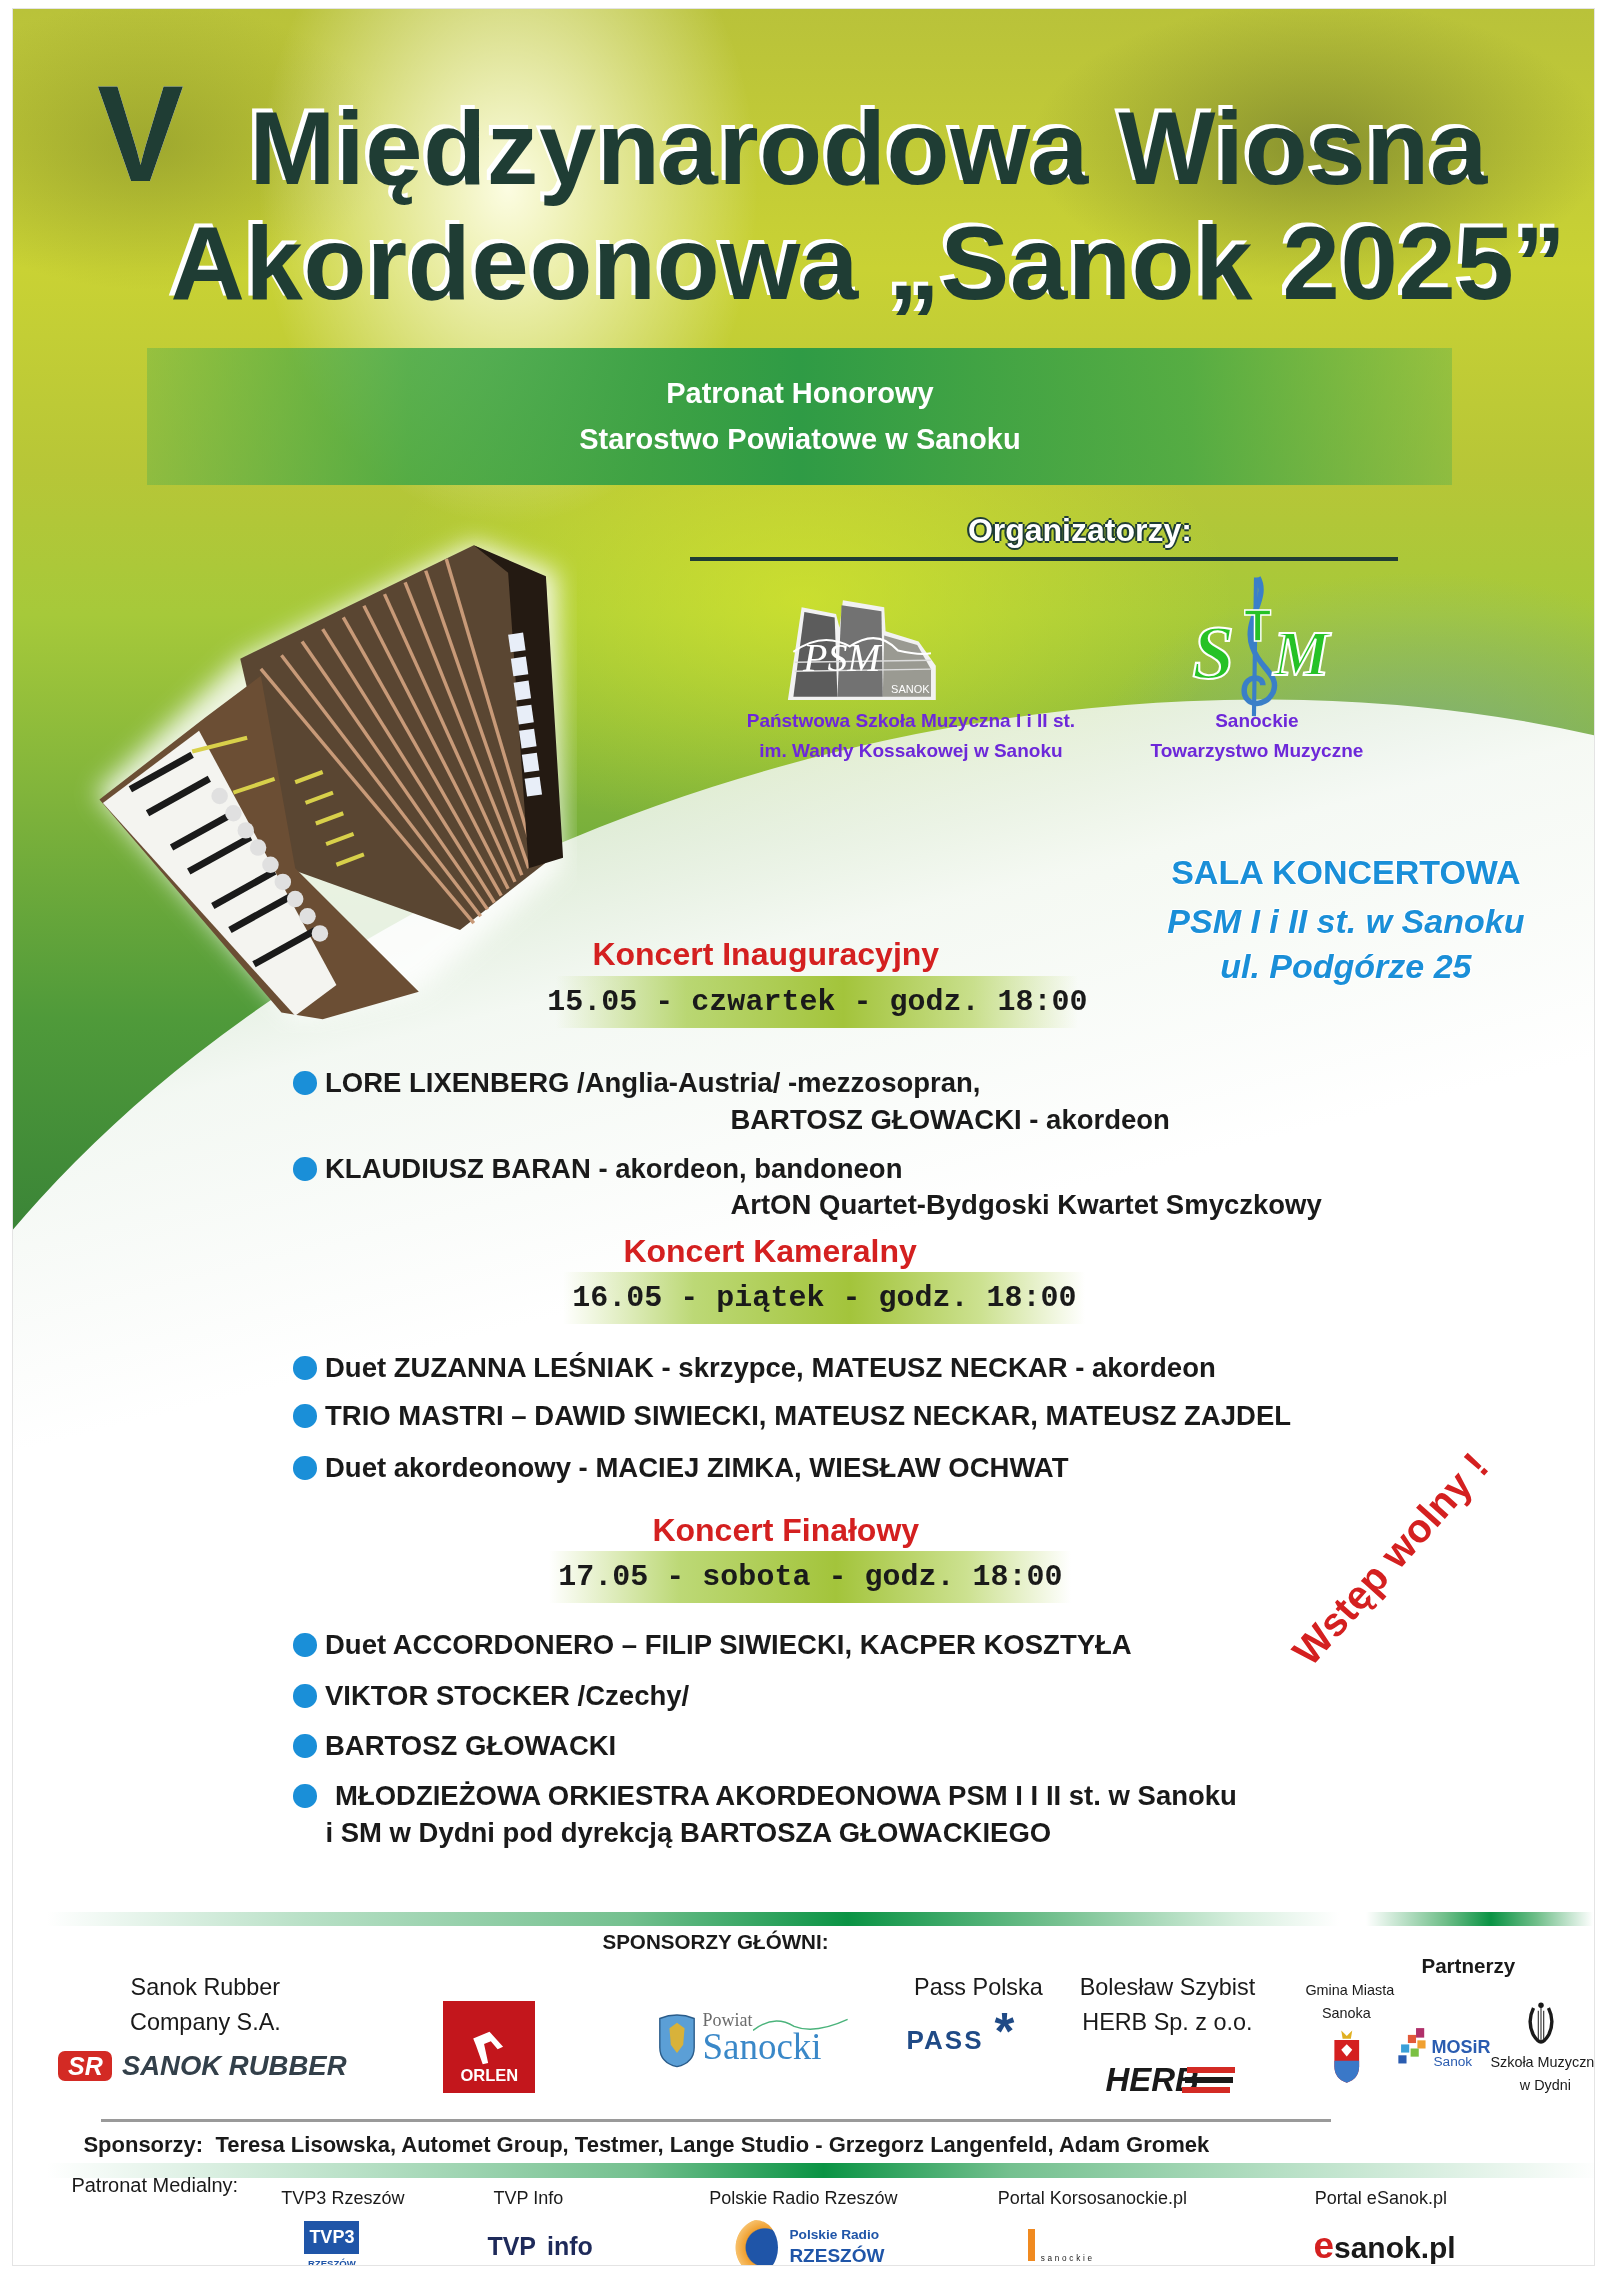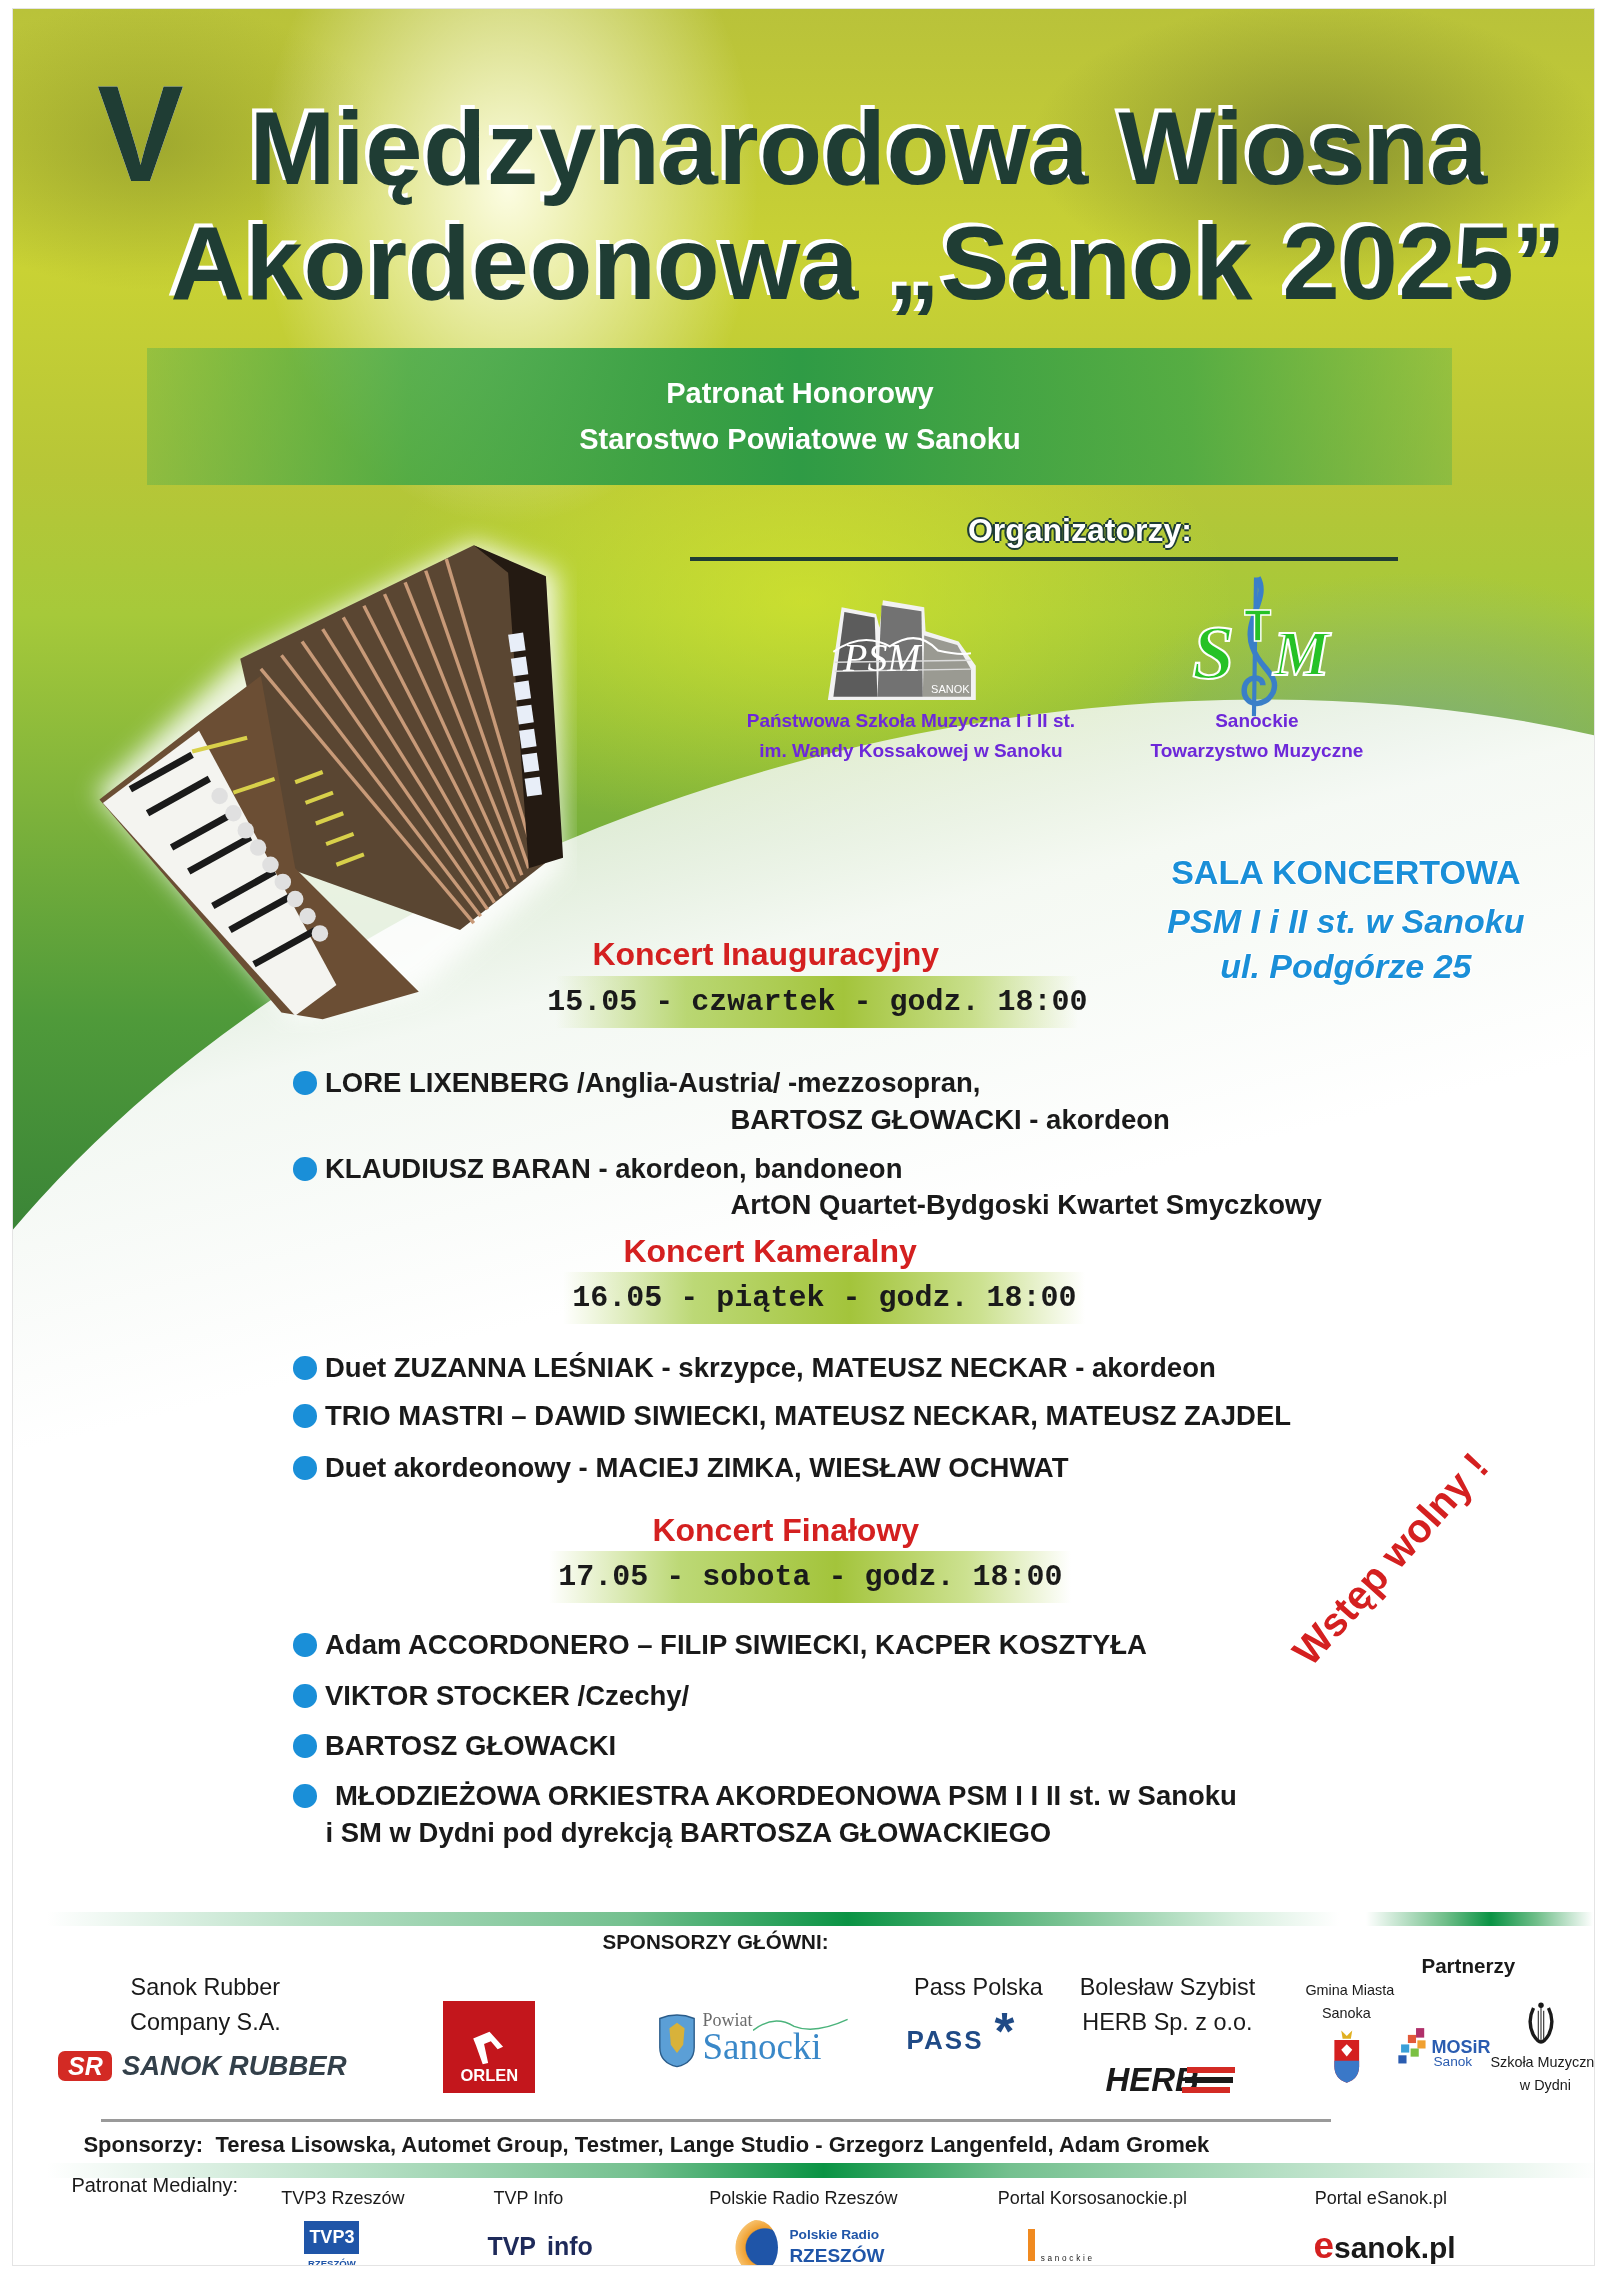--- a/index.html
+++ b/index.html
@@ -36,21 +36,21 @@
   .honor-banner { position:absolute; left:134px; top:339px; width:1305px; height:137px;
     background: linear-gradient(90deg, rgba(70,170,80,0.35) 0%, rgba(60,165,70,0.8) 20%, #2f9b45 50%, rgba(60,165,70,0.8) 80%, rgba(70,170,80,0.35) 100%);
     display:flex; flex-direction:column; align-items:center; justify-content:center; gap:16.5px; }
   .honor-banner span { color:#ffffff; font-weight:bold; font-size:29px; line-height:1; }
 
   
   .org-title { position:absolute; left:943px; top:503px; width:247px; text-align:center; font-weight:bold;
     font-size:32px; color:#ffffff;
     text-shadow: -2.1px 0 0 #1f3d34, 2.1px 0 0 #1f3d34, 0 -2.1px 0 #1f3d34, 0 2.1px 0 #1f3d34; }
   .org-line { position:absolute; left:677px; top:548px; width:708px; height:4.1px; background:#1f3d34; }
-  .org-logo-psm { position:absolute; left:808px; top:581px; width:172px; height:117px; }
+  .org-logo-psm { position:absolute; left:768px; top:581px; width:172px; height:117px; }
   .org-logo-stm { position:absolute; left:1164px; top:563px; width:158px; height:151px; }
   .org-caption { position:absolute; text-align:center; font-weight:bold; font-size:19px; line-height:30px; color:#6d28d9; white-space:nowrap; }
   .org-caption.psm { left:695px; top:697px; width:405px; }
   .org-caption.stm { left:1113px; top:697px; width:261px; }
 
   
   .accordion { position:absolute; left:20.6px; top:502px; width:543px; height:522px; }
 
   
   .venue { position:absolute; left:1092px; top:846px; width:481px; text-align:center; line-height:1; }
@@ -251,21 +251,21 @@
     <span class="dot"></span>
     <span class="txt">Duet akordeonowy - MACIEJ ZIMKA, WIESŁAW OCHWAT</span>
   </div>
 
   <div class="concert-title" style="left:639px; top:1505px;">Koncert Finałowy</div>
   <div class="concert-date-bar" style="left:536px; top:1542px; width:522px;">
     <span>17.05 - sobota - godz. 18:00</span>
   </div>
   <div class="perf" style="left:280px; top:1620px;">
     <span class="dot"></span>
-    <span class="txt">Adam ACCORDONERO – FILIP SIWIECKI, KACPER KOSZTYŁA</span>
+    <span class="txt">Duet ACCORDONERO – FILIP SIWIECKI, KACPER KOSZTYŁA</span>
   </div>
   <div class="perf" style="left:280px; top:1671px;">
     <span class="dot"></span>
     <span class="txt">VIKTOR STOCKER /Czechy/</span>
   </div>
   <div class="perf" style="left:280px; top:1721px;">
     <span class="dot"></span>
     <span class="txt">BARTOSZ GŁOWACKI</span>
   </div>
   <div class="perf" style="left:280px; top:1771px;gap:10px;">

